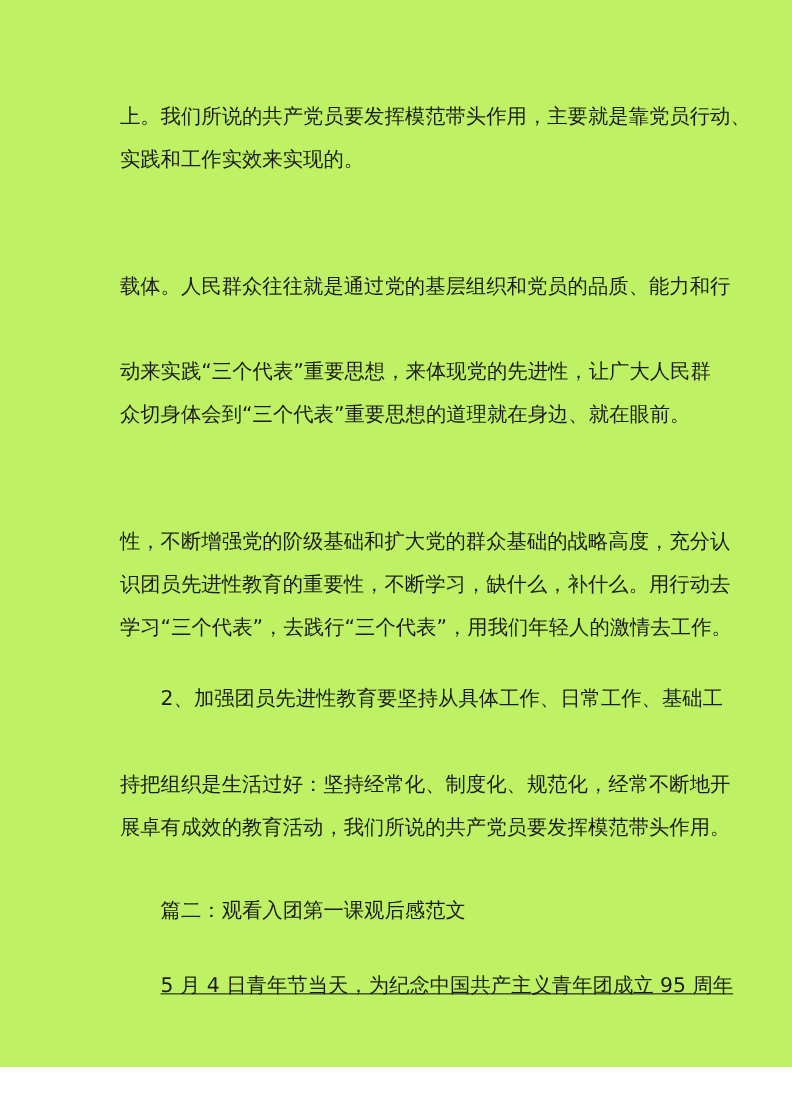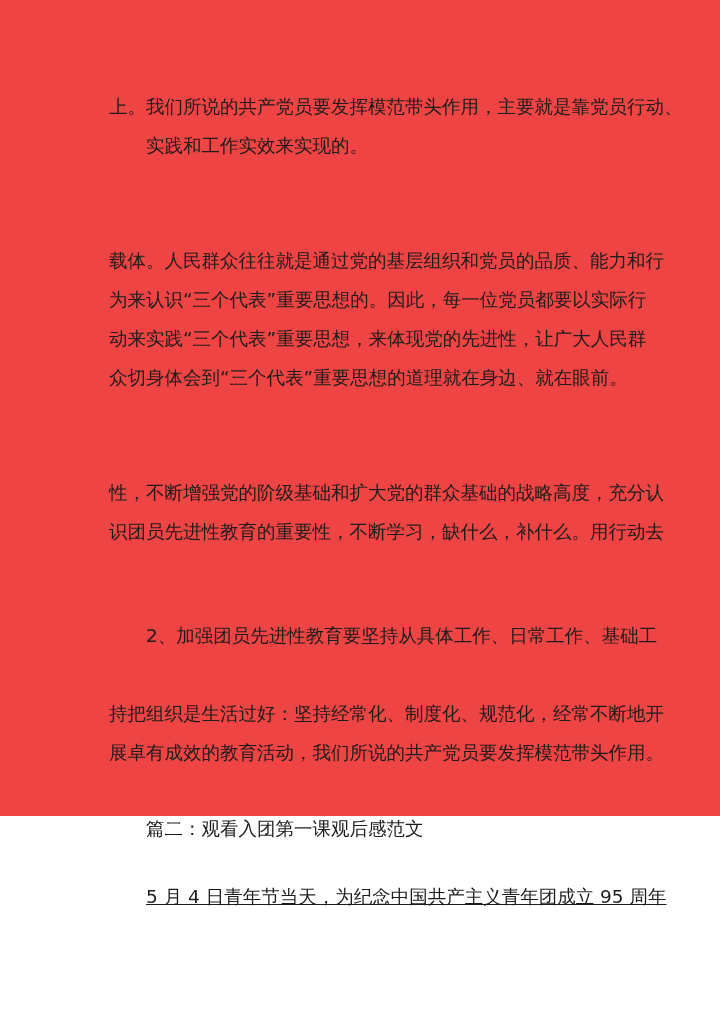--- a/index.html
+++ b/index.html
@@ -12,49 +12,49 @@
       height: 1018px;
       position: relative;
       overflow: hidden;
       font-family: "DejaVu Sans", "Liberation Sans", sans-serif;
       color: #1c1c1c;
     }
     .page {
       position: absolute;
       left: 0; top: 0;
       width: 720px;
-      height: 816px;
-      background: #ef4444;
+      height: 970px;
+      background: #bef264;
     }
     .line {
       position: absolute;
       left: 109px;
       width: 510px;
       font-size: 18.5px;
       line-height: 24px;
       white-space: nowrap;
       letter-spacing: 0px;
     }
     .indent { left: 146px; width: 473px; }
   </style>
 </head>
 <body>
 
 <div class="page">
 
   <div class="line" style="top:95px;">上。我们所说的共产党员要发挥模范带头作用，主要就是靠党员行动、</div>
-  <div class="line" style="top:134px;margin-left:37px;">实践和工作实效来实现的。</div>
+  <div class="line" style="top:134px;">实践和工作实效来实现的。</div>
 
   <div class="line" style="top:249px;">载体。人民群众往往就是通过党的基层组织和党员的品质、能力和行</div>
-  <div class="line" style="top:288px;">为来认识“三个代表”重要思想的。因此，每一位党员都要以实际行</div>
   <div class="line" style="top:327px;">动来实践“三个代表”重要思想，来体现党的先进性，让广大人民群</div>
   <div class="line" style="top:366px;">众切身体会到“三个代表”重要思想的道理就在身边、就在眼前。</div>
 
   <div class="line" style="top:481px;">性，不断增强党的阶级基础和扩大党的群众基础的战略高度，充分认</div>
   <div class="line" style="top:520px;">识团员先进性教育的重要性，不断学习，缺什么，补什么。用行动去</div>
+  <div class="line" style="top:559px;">学习“三个代表”，去践行“三个代表”，用我们年轻人的激情去工作。</div>
 
   <div class="line indent" style="top:624px;">2、加强团员先进性教育要坚持从具体工作、日常工作、基础工</div>
   <div class="line" style="top:702px;">持把组织是生活过好：坚持经常化、制度化、规范化，经常不断地开</div>
   <div class="line" style="top:741px;">展卓有成效的教育活动，我们所说的共产党员要发挥模范带头作用。</div>
 
   <div class="line indent" style="top:817px;">篇二：观看入团第一课观后感范文</div>
 
   <div class="line indent" style="top:885px;text-decoration:underline;">5 月 4 日青年节当天，为纪念中国共产主义青年团成立 95 周年</div>
 
 </div>

